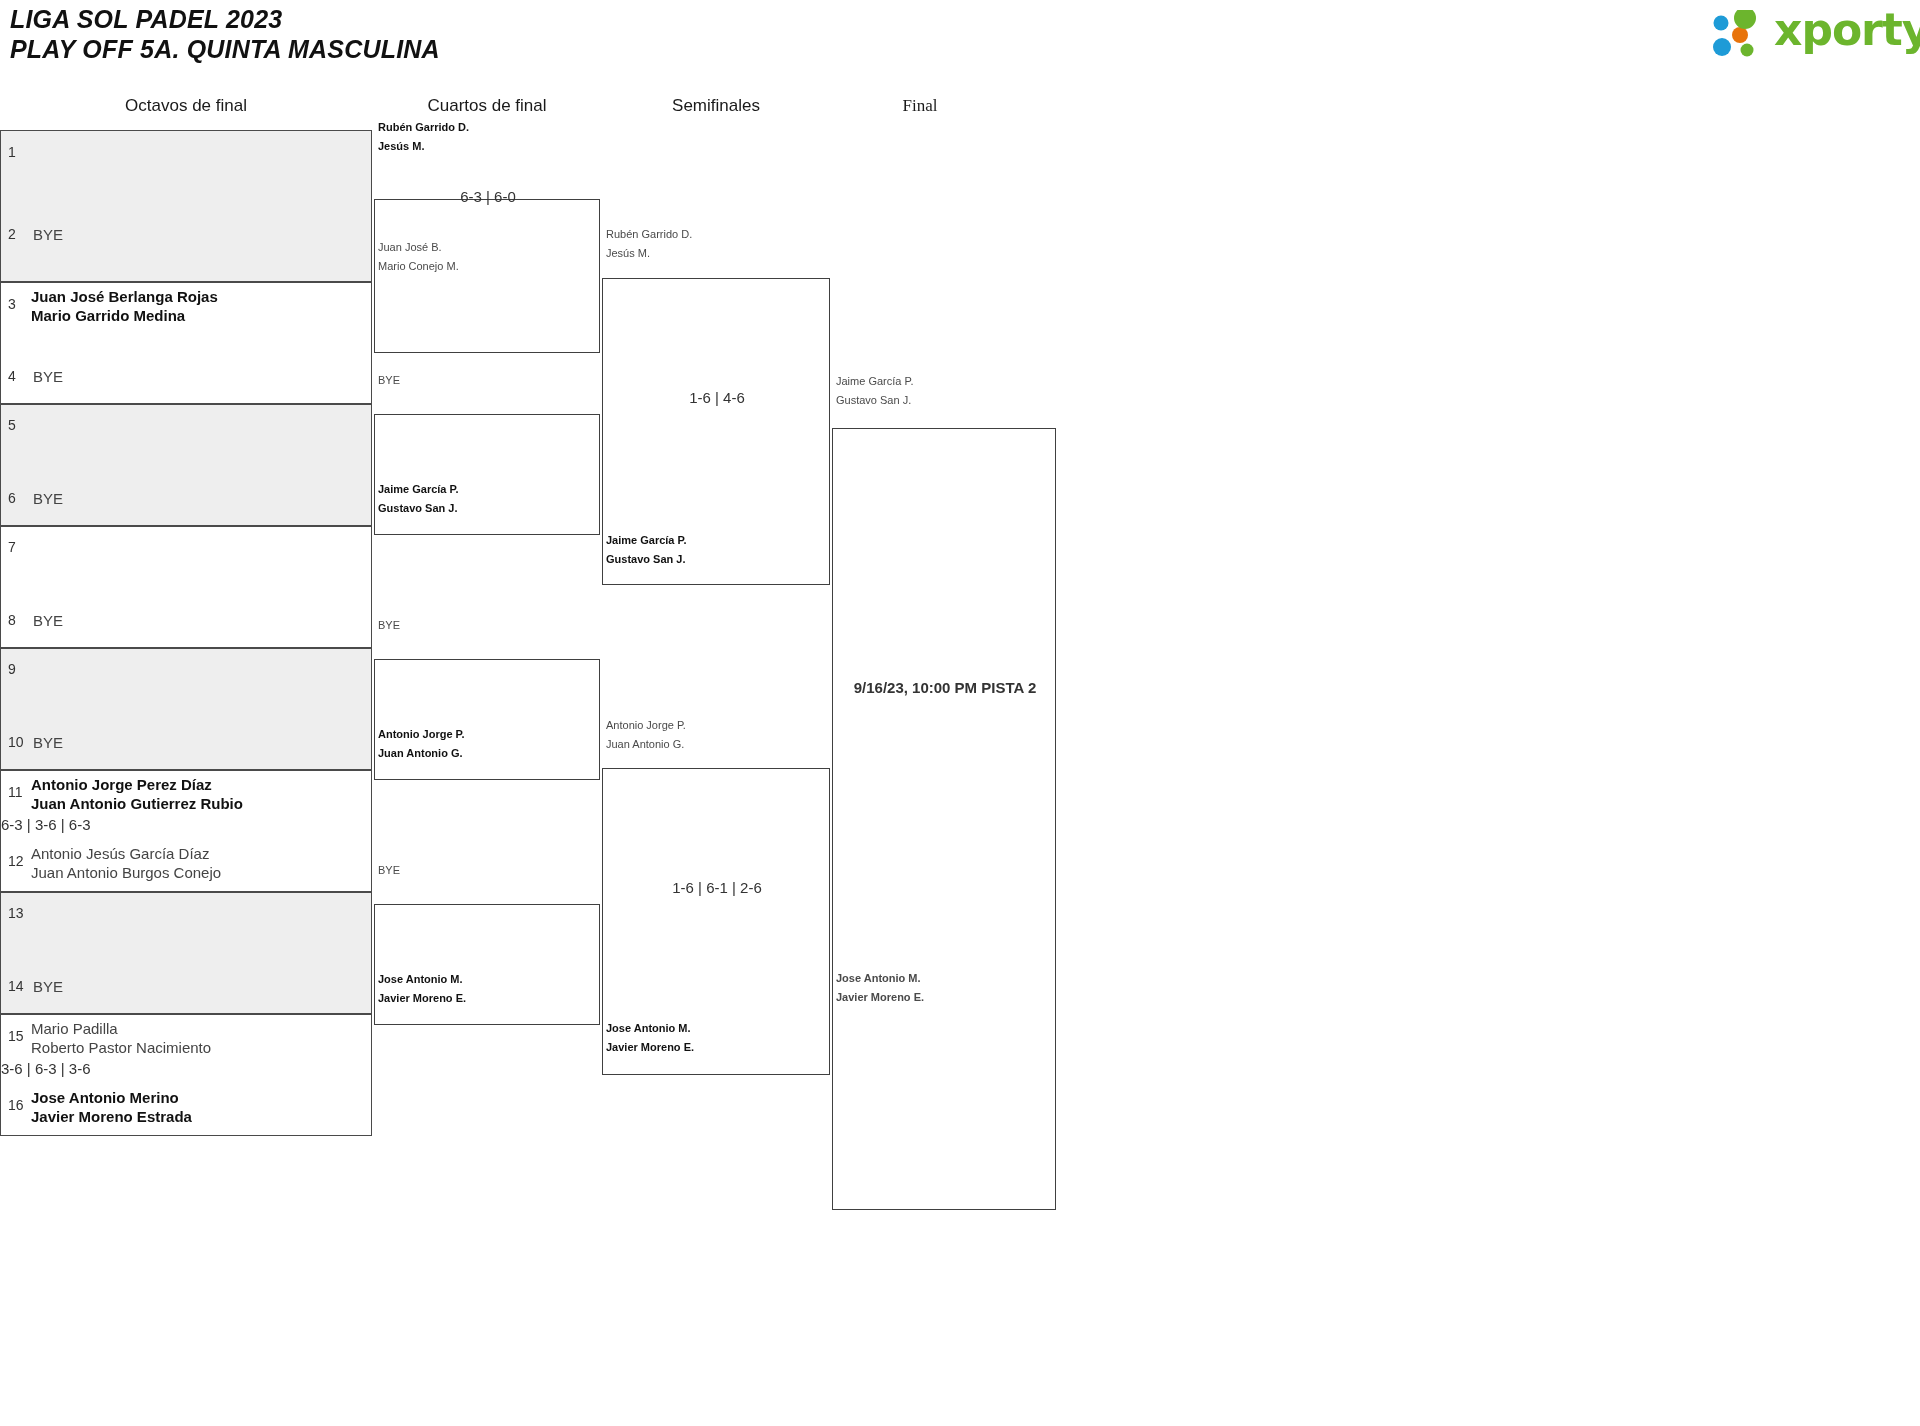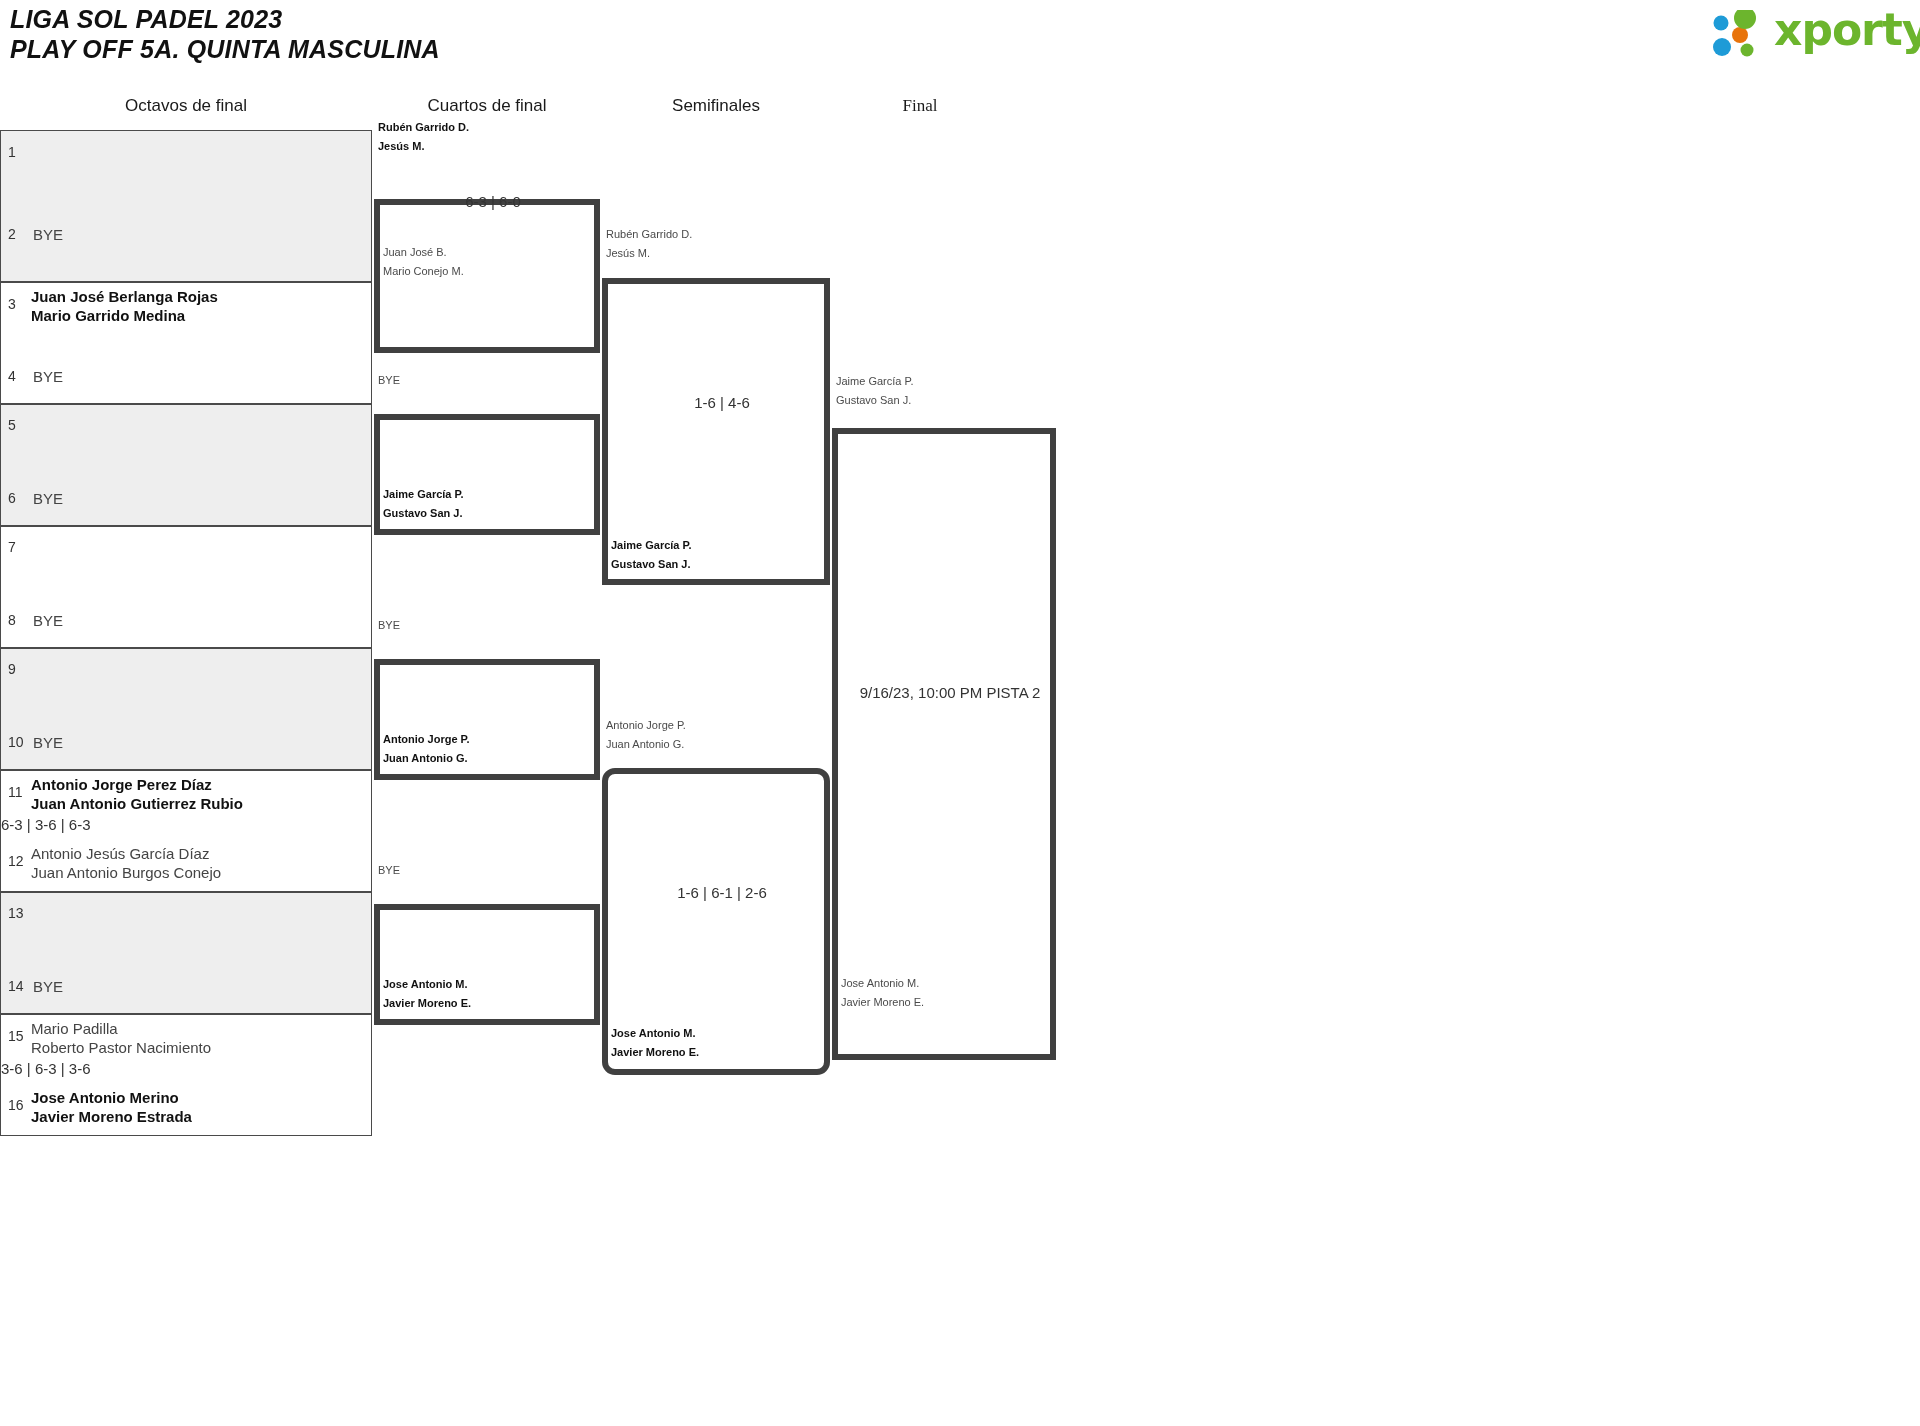--- a/index.html
+++ b/index.html
@@ -56,21 +56,21 @@
     position:absolute;left:32px;
     font-size:15px;color:#444444;
   }
   .oct-score{
     position:absolute;left:0;width:372px;text-align:left;
     font-size:15px;color:#333333;
   }
   
   .mbox{
     position:absolute;
-    border:6px solid #404040;
+    border:1px solid #404040;
     box-sizing:border-box;
     background:#ffffff;
   }
   .mteam{
     position:absolute;
     font-size:11px;line-height:19px;color:#4a4a4a;
     white-space:nowrap;
   }
   .mteam.win{font-weight:bold;color:#111111;}
   .mscore{
@@ -261,33 +261,33 @@
     <div class="mteam win" style="left:3px;top:252px;">
       <div>Jaime García P.</div>
       <div>Gustavo San J.</div>
     </div>
   </div>
 
   <div class="mteam" style="left:606px;top:716px;">
     <div>Antonio Jorge P.</div>
     <div>Juan Antonio G.</div>
   </div>
-  <div class="mbox" style="left:602px;top:768px;width:228px;height:307px;border-radius:13px;">
+  <div class="mbox" style="left:602px;top:768px;width:228px;height:307px;">
     <div class="mscore" style="left:0;top:110px;width:228px;">1-6 | 6-1 | 2-6</div>
     <div class="mteam win" style="left:3px;top:250px;">
       <div>Jose Antonio M.</div>
       <div>Javier Moreno E.</div>
     </div>
   </div>
 
   <div class="mteam" style="left:836px;top:372px;">
     <div>Jaime García P.</div>
     <div>Gustavo San J.</div>
   </div>
-  <div class="mbox" style="left:832px;top:428px;width:224px;height:632px;">
+  <div class="mbox" style="left:832px;top:428px;width:224px;height:782px;font-weight:bold;">
     <div class="minfo" style="left:0;top:250px;width:224px;">9/16/23, 10:00 PM PISTA 2</div>
     <div class="mscore" style="left:0;top:286px;width:224px;"></div>
     <div class="mteam" style="left:3px;top:540px;">
       <div>Jose Antonio M.</div>
       <div>Javier Moreno E.</div>
     </div>
   </div>
 
 </div>
 

